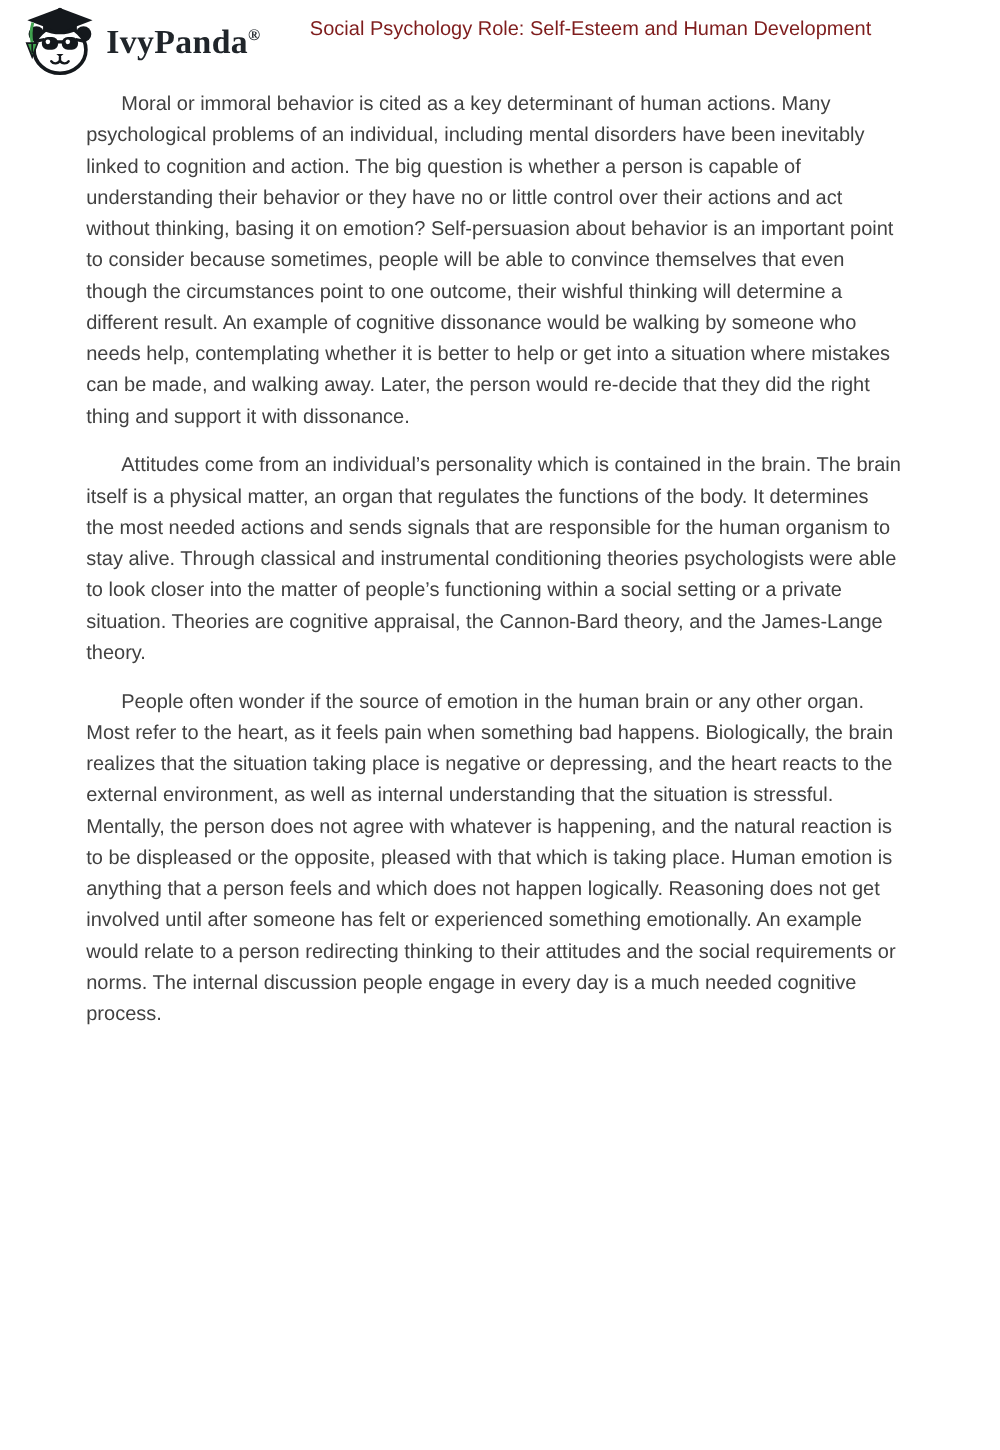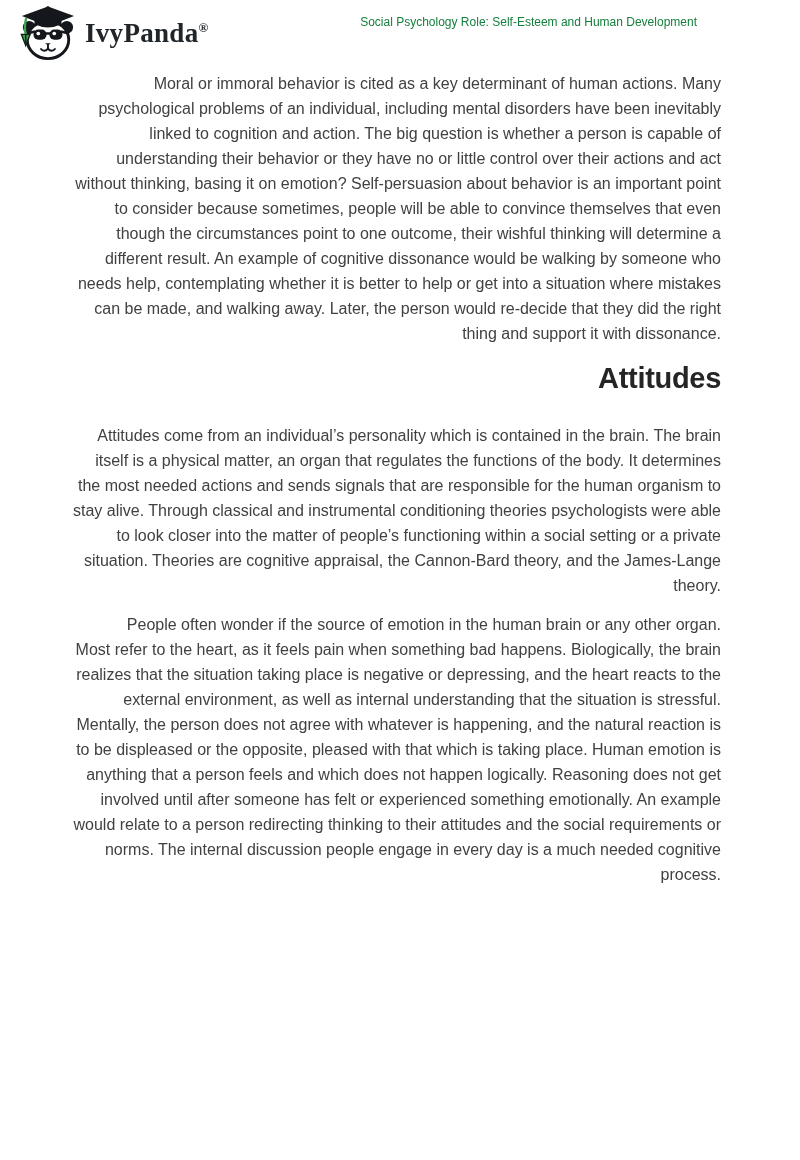--- a/index.html
+++ b/index.html
@@ -3,21 +3,20 @@
 <meta charset="utf-8">
 <style>
   html, body { margin: 0; padding: 0; background: #ffffff; }
   .page {
     position: relative;
     width: 730px;
     height: 1160px;
     background: #ffffff;
     font-family: "Liberation Sans", sans-serif;
     overflow: hidden;
-    text-align: right;
   }
   
   .logo-row {
     position: absolute;
     left: 18px;
     top: 5px;
     display: flex;
     align-items: center;
     gap: 9px;
   }
@@ -31,22 +30,22 @@
   }
   .brand .reg {
     font-size: 13px;
     vertical-align: super;
     font-weight: 700;
   }
   .doc-title {
     position: absolute;
     right: 33px;
     top: 15px;
-    font-size: 12px;
-    color: #15803d;
+    font-size: 16px;
+    color: #7f1d1d;
   }
   
   .main {
     position: absolute;
     left: 69px;
     top: 71px;
     width: 652px;
     color: #414141;
     font-size: 16px;
     line-height: 25px;
@@ -108,21 +107,20 @@
     <div class="brand">
       <span>IvyPanda</span><span class="reg">®</span>
     </div>
   </div>
 
   <div class="doc-title">Social Psychology Role: Self-Esteem and Human Development</div>
 
   <div class="main">
     <p>Moral or immoral behavior is cited as a key determinant of human actions. Many psychological problems of an individual, including mental disorders have been inevitably linked to cognition and action. The big question is whether a person is capable of understanding their behavior or they have no or little control over their actions and act without thinking, basing it on emotion? Self-persuasion about behavior is an important point to consider because sometimes, people will be able to convince themselves that even though the circumstances point to one outcome, their wishful thinking will determine a different result. An example of cognitive dissonance would be walking by someone who needs help, contemplating whether it is better to help or get into a situation where mistakes can be made, and walking away. Later, the person would re-decide that they did the right thing and support it with dissonance.</p>
 
-    <h1>Attitudes</h1>
 
     <p>Attitudes come from an individual’s personality which is contained in the brain. The brain itself is a physical matter, an organ that regulates the functions of the body. It determines the most needed actions and sends signals that are responsible for the human organism to stay alive. Through classical and instrumental conditioning theories psychologists were able to look closer into the matter of people’s functioning within a social setting or a private situation. Theories are cognitive appraisal, the Cannon-Bard theory, and the James-Lange theory.</p>
 
     <p>People often wonder if the source of emotion in the human brain or any other organ. Most refer to the heart, as it feels pain when something bad happens. Biologically, the brain realizes that the situation taking place is negative or depressing, and the heart reacts to the external environment, as well as internal understanding that the situation is stressful. Mentally, the person does not agree with whatever is happening, and the natural reaction is to be displeased or the opposite, pleased with that which is taking place. Human emotion is anything that a person feels and which does not happen logically. Reasoning does not get involved until after someone has felt or experienced something emotionally. An example would relate to a person redirecting thinking to their attitudes and the social requirements or norms. The internal discussion people engage in every day is a much needed cognitive process.</p>
 
 
   </div>
 
 
 </div>

